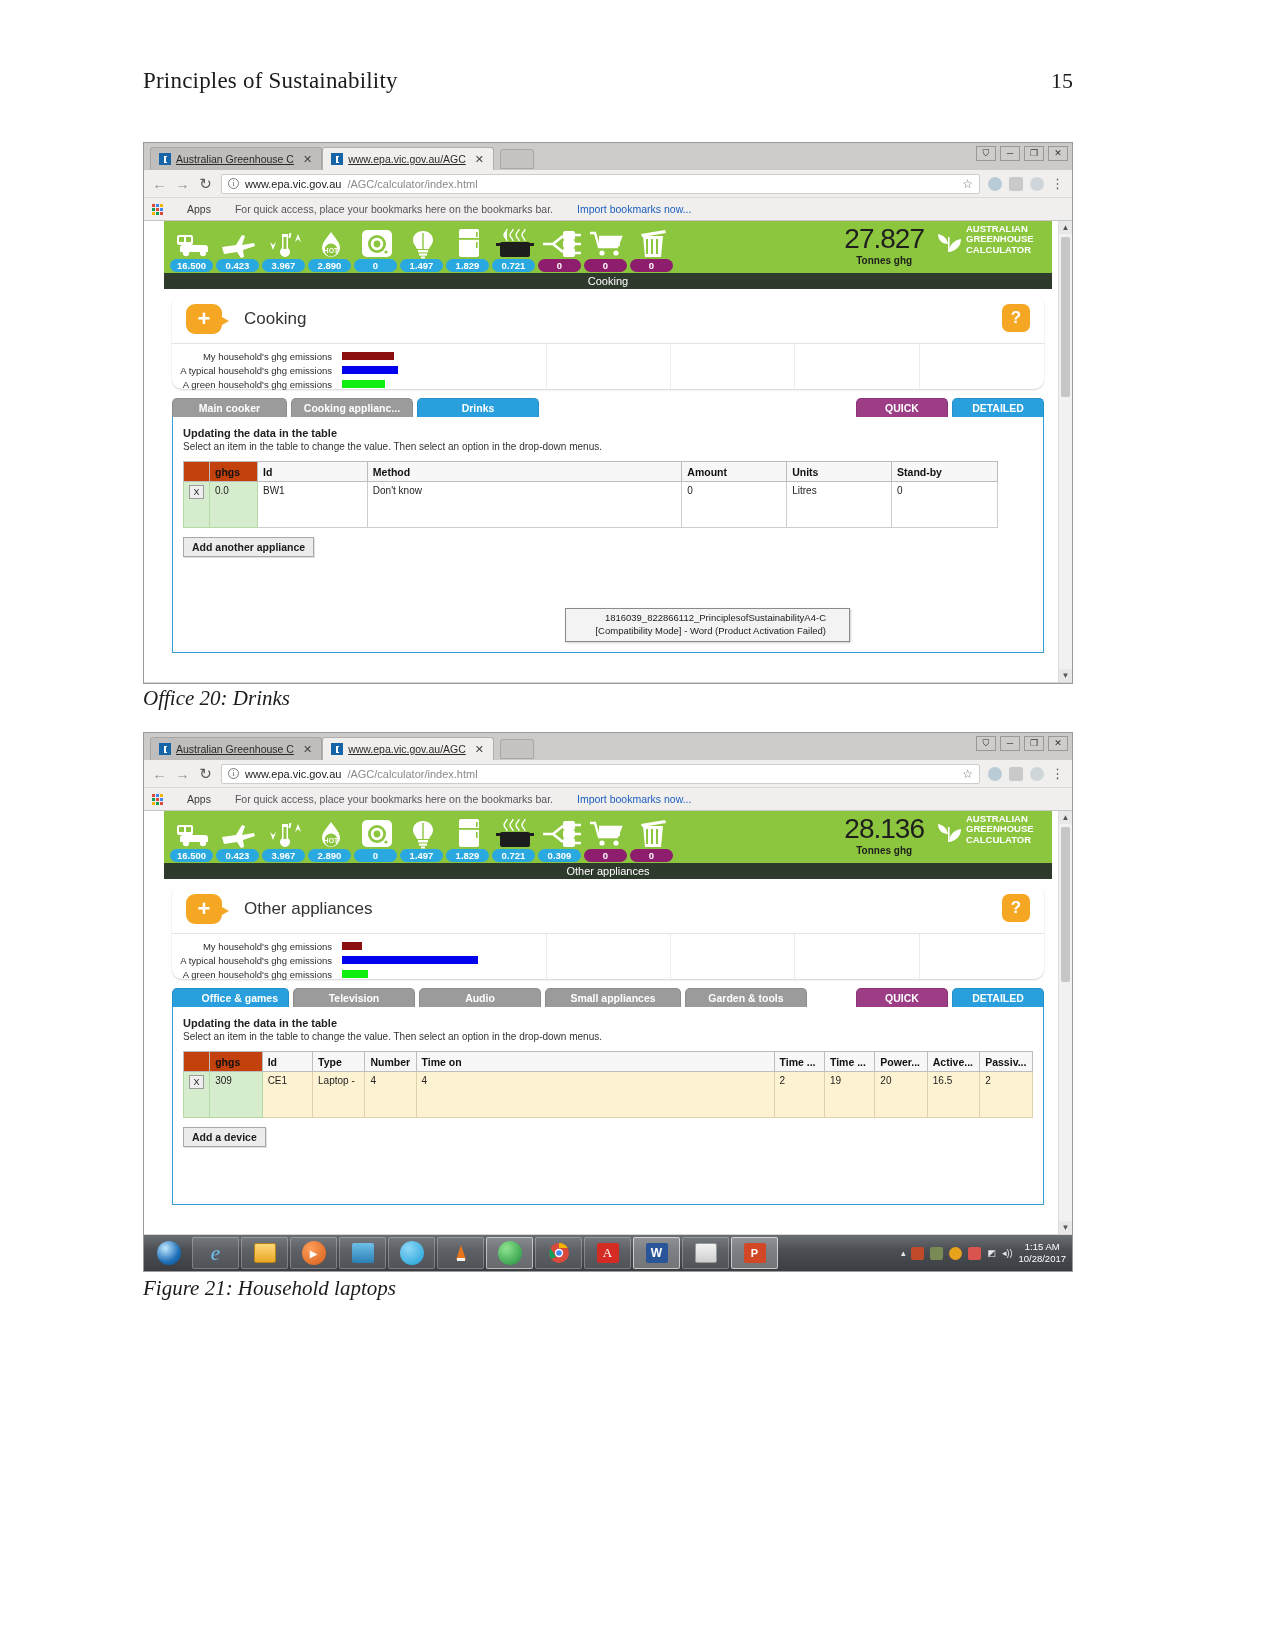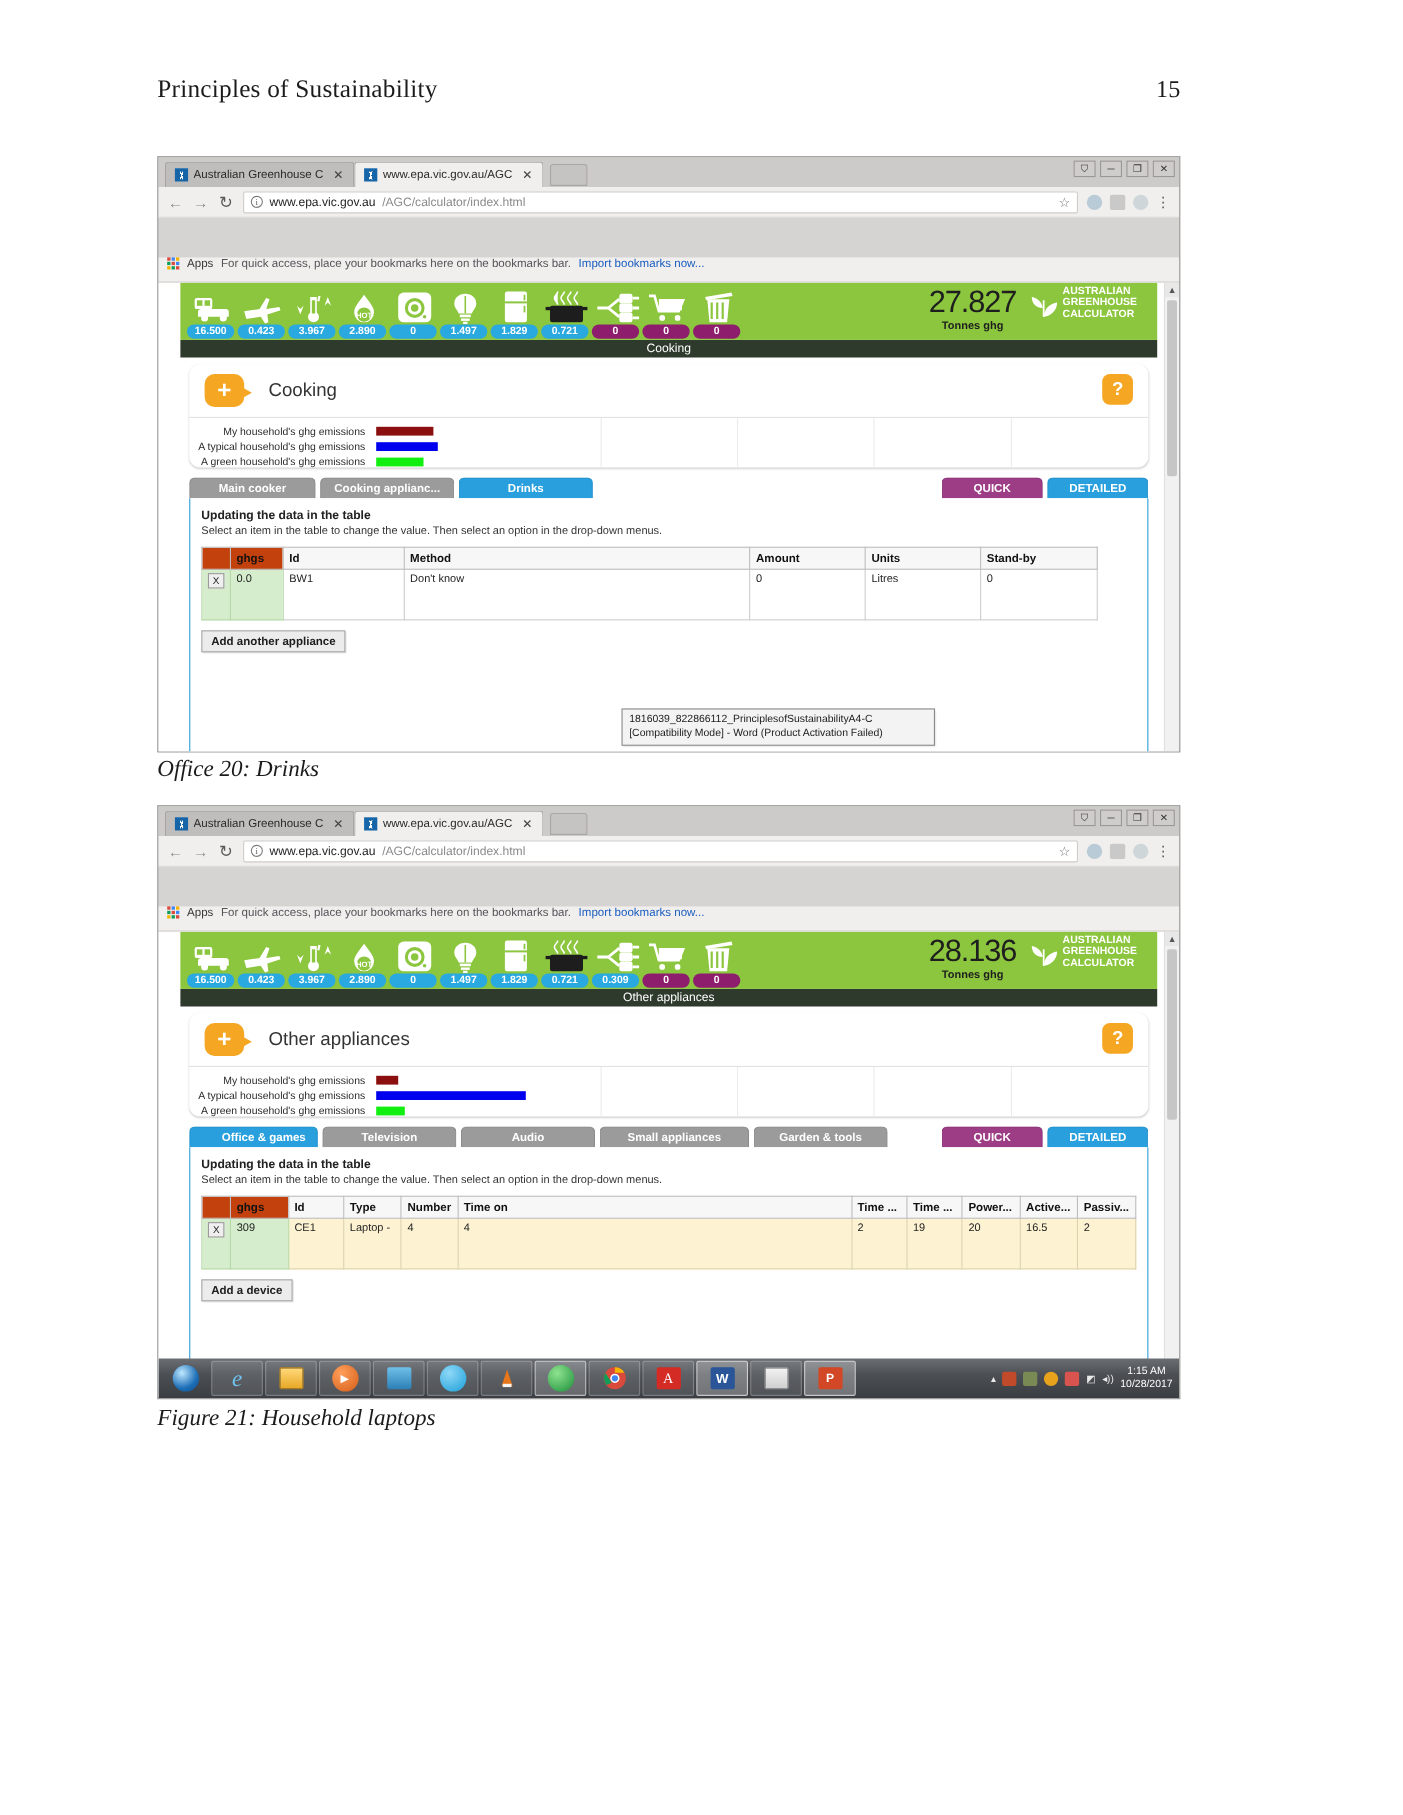--- a/index.html
+++ b/index.html
@@ -52,21 +52,21 @@
   .tab .favicon {
     width:12px; height:12px; background:#1565a8;
     display:inline-block; position:relative; flex:none;
   }
   .tab .favicon::after{
     content:""; position:absolute; left:1px; top:3px; width:10px; height:7px;
     background:
       linear-gradient(105deg, transparent 45%, #fff 45%, #fff 56%, transparent 56%),
       linear-gradient(75deg, transparent 45%, #fff 45%, #fff 56%, transparent 56%);
   }
-  .tab .tlabel { white-space:nowrap; max-width:120px; overflow:hidden; }
+  .tab .tlabel { white-space:nowrap; max-width:120px; overflow:hidden;text-decoration:underline; }
   .tab .tclose { font-size:11px; color:#444; margin-left:4px; }
   .tab-new {
     width:34px; height:20px; margin-left:6px; margin-bottom:1px;
     border:1px solid #a9a7a5; background:#c6c4c2;
     border-top-left-radius:3px; border-top-right-radius:3px;
   }
   .wincontrols {
     position:absolute; right:4px; top:3px; display:flex; gap:4px; align-items:center;
   }
   .wcbtn {
@@ -96,23 +96,23 @@
   .omnibox .urlrest { color:#8a8a8a; }
   .omnibox .star { margin-left:auto; color:#777; font-size:12px; }
   .navright { display:flex; gap:7px; align-items:center; }
   .navright .rc { width:14px; height:14px; border-radius:50%; background:#b9cbd6; display:block; }
   .navright .rc.b2 { background:#c9c9c9; border-radius:2px; }
   .navright .rc.b3 { background:#cfd6da; }
   .navright .kebab { font-family:"Liberation Sans", sans-serif; font-size:13px; color:#555; letter-spacing:0; }
 
   
   .bookmarks {
-    height:23px; background:#f1efed; display:flex; 
-    padding:0 8px; gap:7px; border-bottom:1px solid #c8c6c4;
-    font-family:"Liberation Sans", sans-serif; font-size:10.5px; color:#3a3a3a;margin-top:36px;
+    height:23px; background:#f1efed; display:flex; align-items:center;
+    padding:0 8px; gap:24px; border-bottom:1px solid #c8c6c4;
+    font-family:"Liberation Sans", sans-serif; font-size:10.5px; color:#3a3a3a;
   }
   .appsgrid { width:11px; height:11px; display:grid; grid-template-columns:repeat(3,1fr); gap:1px; }
   .appsgrid i { display:block; background:#bbb; }
   .appsgrid i:nth-child(1){background:#d94a3d}
   .appsgrid i:nth-child(2){background:#4184f3}
   .appsgrid i:nth-child(3){background:#f4b400}
   .appsgrid i:nth-child(4){background:#0f9d58}
   .appsgrid i:nth-child(5){background:#d94a3d}
   .appsgrid i:nth-child(6){background:#4184f3}
   .appsgrid i:nth-child(7){background:#f4b400}
@@ -245,21 +245,21 @@
     margin-top:9px; display:inline-block; padding:3px 8px;
     border:1px solid #a8a8a8; background:#ececec;
     font-family:"Liberation Sans", sans-serif; font-size:10.5px; font-weight:bold; color:#1c1c1c;
     box-shadow:1px 1px 0 rgba(0,0,0,.12);
   }
 
   
   .wordtip {
     position:absolute; background:#f3f3f3; border:1px solid #8a8a8a;
     font-family:"Liberation Sans", sans-serif; font-size:9.5px; color:#1b1b1b;
-    padding:3px 6px; line-height:1.35; box-shadow:1px 1px 2px rgba(0,0,0,.2);
+    padding:3px 23px; line-height:1.35; box-shadow:1px 1px 2px rgba(0,0,0,.2);text-align:right;
   }
 
   
   .taskbar {
     position:absolute; left:0; right:0; bottom:0; height:36px;
     background:linear-gradient(#6b6f74,#4c5055 40%,#3a3d42);
     display:flex; align-items:center; padding-left:4px;
   }
   .tb-item {
     width:47px; height:32px; margin-right:2px; border:1px solid rgba(255,255,255,.25);

